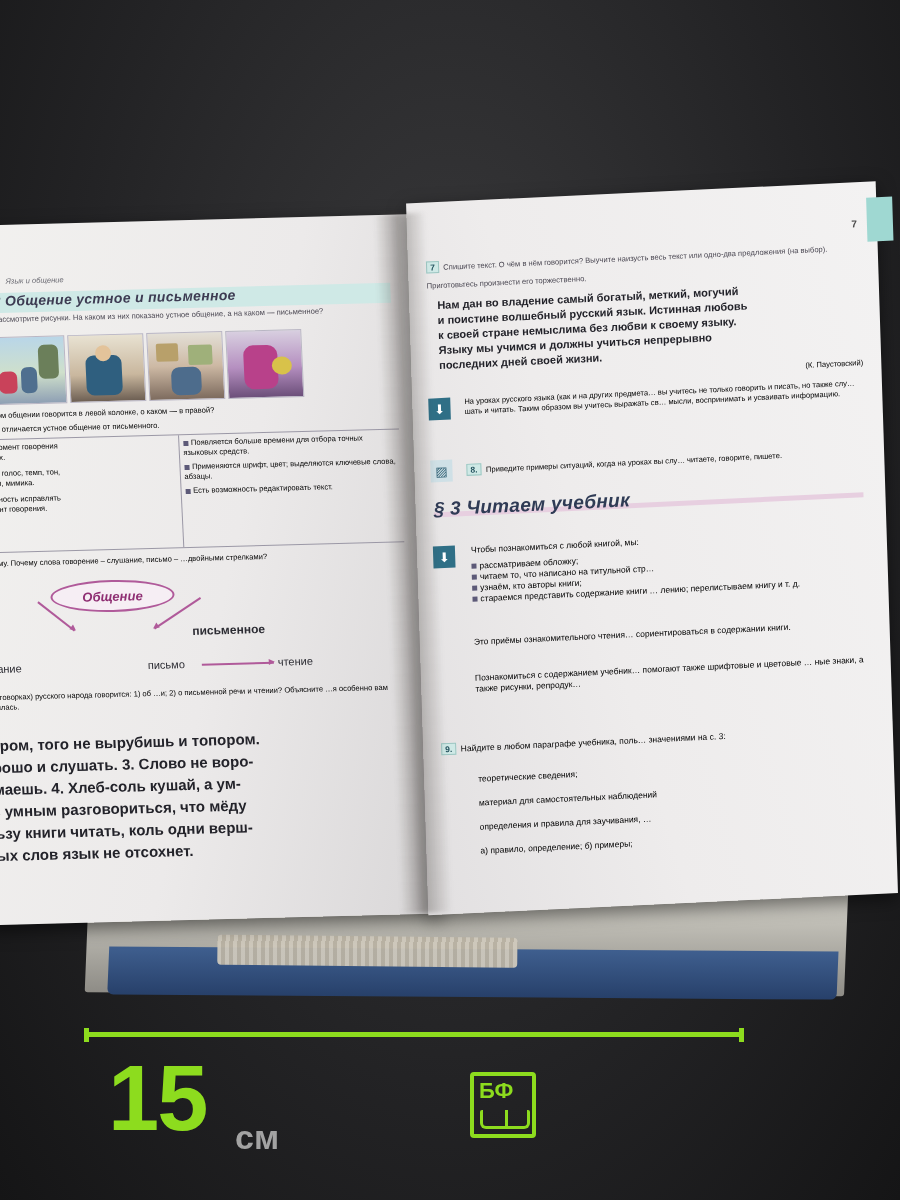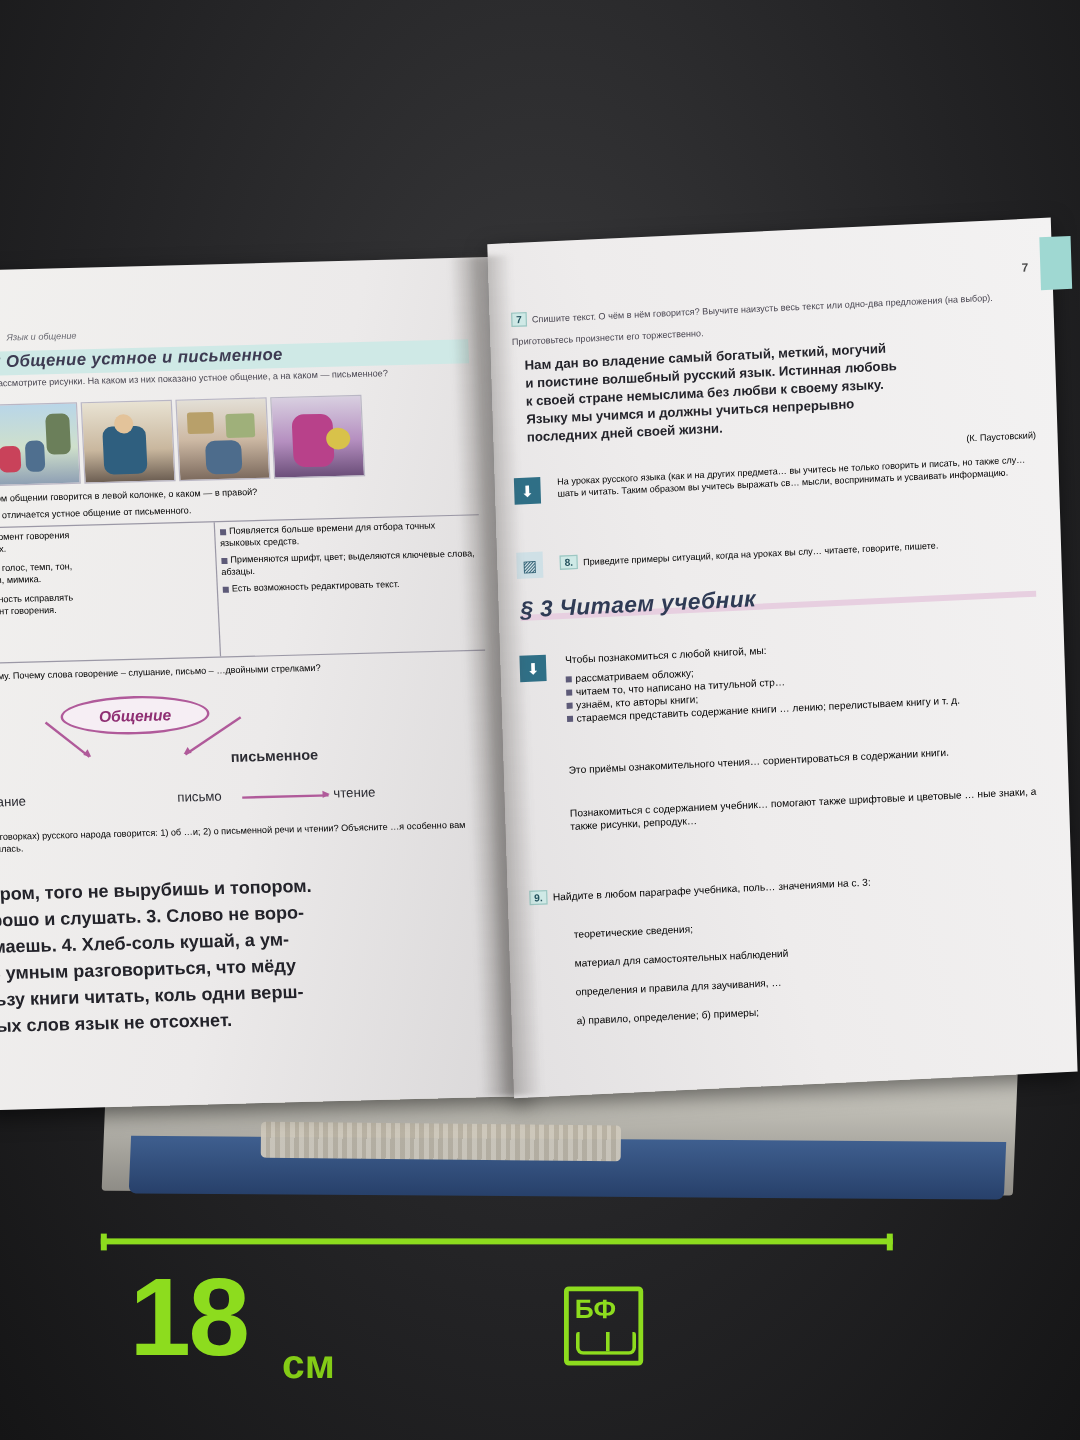--- a/index.html
+++ b/index.html
@@ -78,21 +78,21 @@
 
   
   .quote{font-weight:bold;color:#23232a;}
 
   
   .ruler{position:absolute;left:84px;top:1028px;width:660px;height:14px;}
   .ruler .bar{position:absolute;left:0;top:4px;width:100%;height:5px;background:#8ddc1e;}
   .ruler .cap{position:absolute;top:0;width:5px;height:14px;background:#8ddc1e;}
   .scale-num{position:absolute;left:108px;top:1052px;color:#8ddc1e;
         font-size:92px;font-weight:bold;letter-spacing:-2px;line-height:92px;}
-  .scale-unit{position:absolute;left:235px;top:1118px;color:#84cc16;font-size:34px;font-weight:bold;}
+  .scale-unit{position:absolute;left:235px;top:1118px;color:#a3a3a3;font-size:34px;font-weight:bold;}
 
   
   .logo{position:absolute;left:470px;top:1072px;display:flex;align-items:flex-end;gap:10px;}
   .logo-mark{width:58px;height:58px;border:4px solid #8ddc1e;border-radius:4px;position:relative;}
   .logo-mark .lm-txt{position:absolute;left:5px;top:2px;color:#8ddc1e;font-size:22px;font-weight:bold;}
   .logo-mark .lm-book{position:absolute;left:6px;bottom:5px;width:44px;height:16px;
         border:3px solid #8ddc1e;border-radius:2px 2px 6px 6px;border-top:none;}
   .logo-mark .lm-book:before{content:"";position:absolute;left:50%;top:0;width:3px;height:16px;background:#8ddc1e;}
   .logo-text{color:#8ddc1e;font-size:40px;font-weight:bold;letter-spacing:1px;}
 </style>
@@ -243,21 +243,21 @@
     </div>
 
     <div class="gutter"></div>
   </div>
 
   <div class="ruler">
     <div class="bar"></div>
     <div class="cap" style="left:0;"></div>
     <div class="cap" style="right:0;"></div>
   </div>
-  <div class="scale-num">18</div>
+  <div class="scale-num">15</div>
   <div class="scale-unit">см</div>
 
   <div class="logo">
     <div class="logo-mark">
       <span class="lm-txt">БФ</span>
       <span class="lm-book"></span>
     </div>
   </div>
 
 </div>

